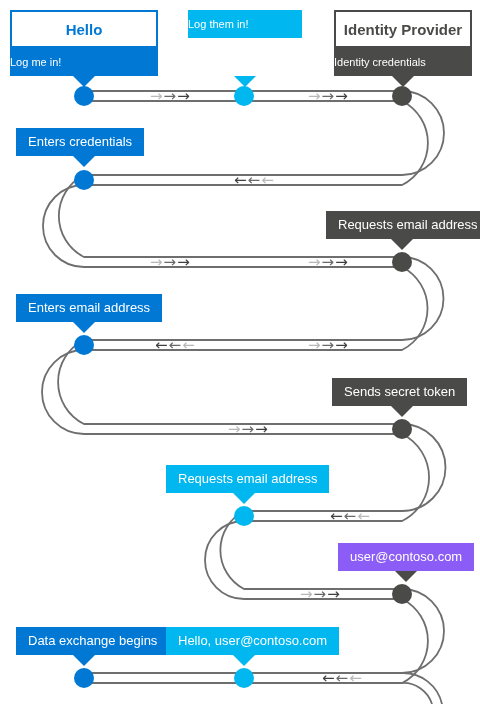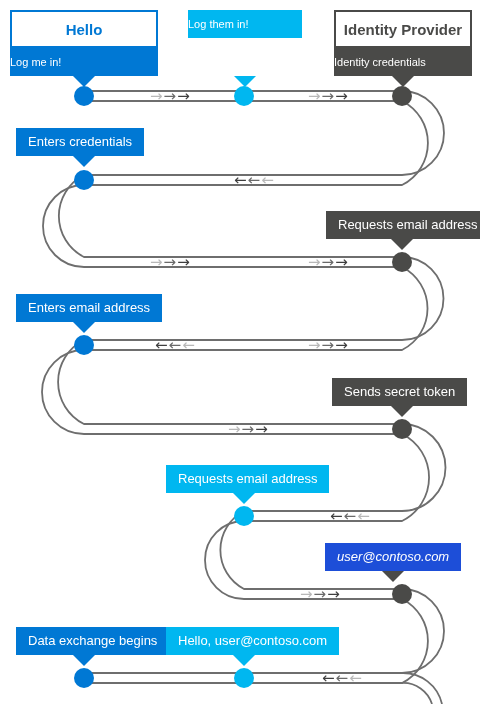--- a/index.html
+++ b/index.html
@@ -65,21 +65,21 @@
         <div class="tail" style="top: 66px; border-top: 11px solid rgb(74, 74, 72);"></div>
       </div>
     </div>
 
   <div id="chips">
       <div class="chip" style="left: 16px; top: 128px; background: rgb(0, 120, 212);">Enters credentials<div class="tail" style="left: 68px; border-top: 11px solid rgb(0, 120, 212);"></div></div>
       <div class="chip" style="left: 326px; top: 211px; background: rgb(74, 74, 72);">Requests email address<div class="tail" style="left: 76px; border-top: 11px solid rgb(74, 74, 72);"></div></div>
       <div class="chip" style="left: 16px; top: 294px; background: rgb(0, 120, 212);">Enters email address<div class="tail" style="left: 68px; border-top: 11px solid rgb(0, 120, 212);"></div></div>
       <div class="chip" style="left: 332px; top: 378px; background: rgb(74, 74, 72);">Sends secret token<div class="tail" style="left: 70px; border-top: 11px solid rgb(74, 74, 72);"></div></div>
       <div class="chip" style="left: 166px; top: 465px; background: rgb(0, 183, 240);">Requests email address<div class="tail" style="left: 78px; border-top: 11px solid rgb(0, 183, 240);"></div></div>
-      <div class="chip" style="left: 325px; top: 543px; background: #1d4ed8; font-style: italic;">user@contoso.com<div class="tail" style="left: 68px; border-top: 11px solid rgb(74, 74, 72);"></div></div>
+      <div class="chip" style="left: 338px; top: 543px; background: #8b5cf6;">user@contoso.com<div class="tail" style="left: 68px; border-top: 11px solid rgb(74, 74, 72);"></div></div>
       <div class="chip" style="left: 16px; top: 627px; background: rgb(0, 120, 212);">Data exchange begins<div class="tail" style="left: 68px; border-top: 11px solid rgb(0, 120, 212);"></div></div>
       <div class="chip" style="left: 166px; top: 627px; background: rgb(0, 183, 240);">Hello, user@contoso.com<div class="tail" style="left: 78px; border-top: 11px solid rgb(0, 183, 240);"></div></div>
     </div>
 
   <div id="arrows">
       <div class="arrows" style="left: 150px; top: 96px;"><span style="color: rgb(184, 184, 184);">→</span><span style="color: rgb(106, 106, 106);">→</span><span style="color: rgb(63, 63, 63);">→</span></div>
       <div class="arrows" style="left: 308px; top: 96px;"><span style="color: rgb(184, 184, 184);">→</span><span style="color: rgb(106, 106, 106);">→</span><span style="color: rgb(63, 63, 63);">→</span></div>
       <div class="arrows" style="left: 234px; top: 180px;"><span style="color: rgb(63, 63, 63);">←</span><span style="color: rgb(106, 106, 106);">←</span><span style="color: rgb(184, 184, 184);">←</span></div>
       <div class="arrows" style="left: 150px; top: 262px;"><span style="color: rgb(184, 184, 184);">→</span><span style="color: rgb(106, 106, 106);">→</span><span style="color: rgb(63, 63, 63);">→</span></div>
       <div class="arrows" style="left: 308px; top: 262px;"><span style="color: rgb(184, 184, 184);">→</span><span style="color: rgb(106, 106, 106);">→</span><span style="color: rgb(63, 63, 63);">→</span></div>

